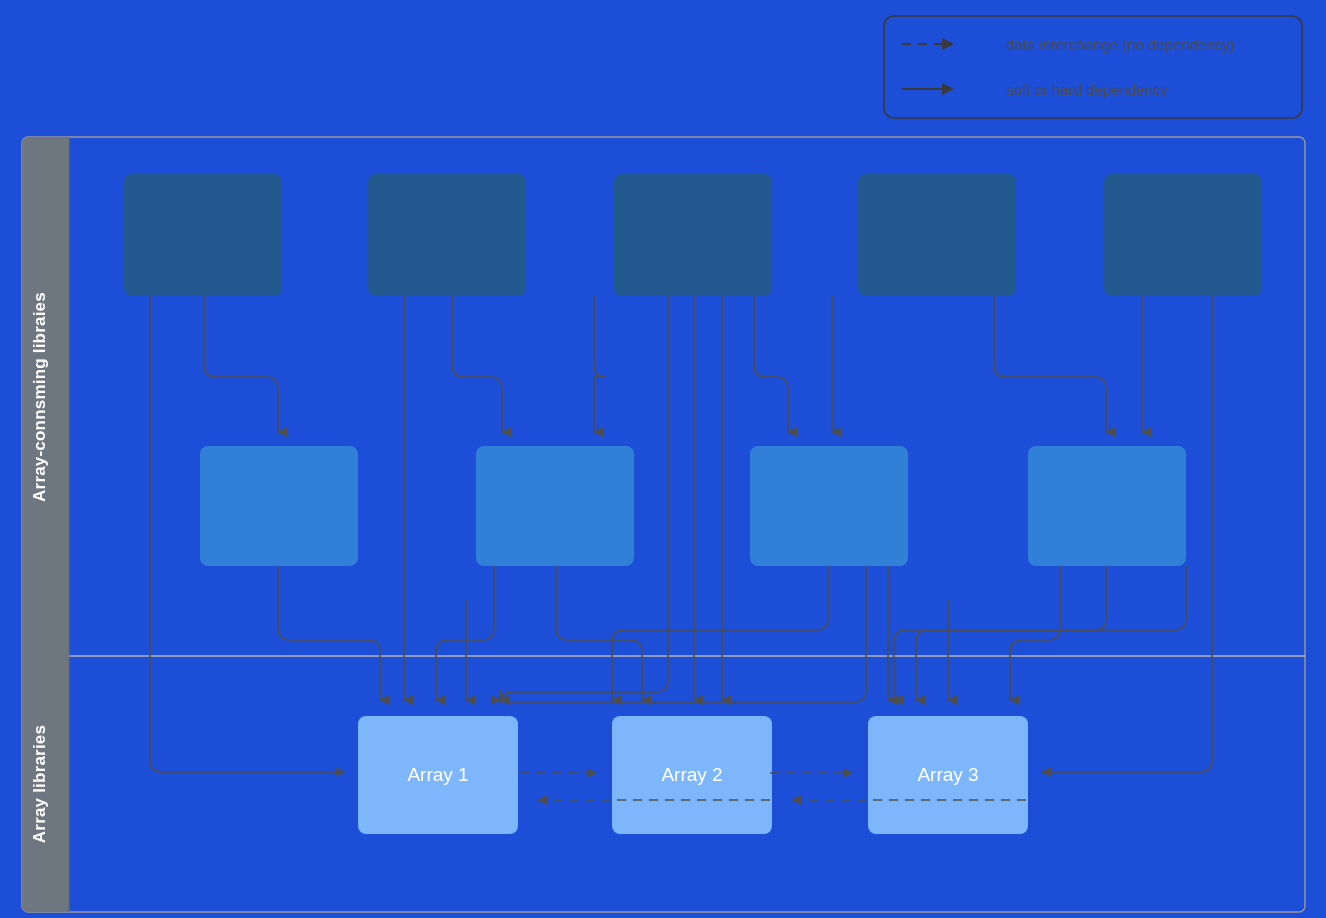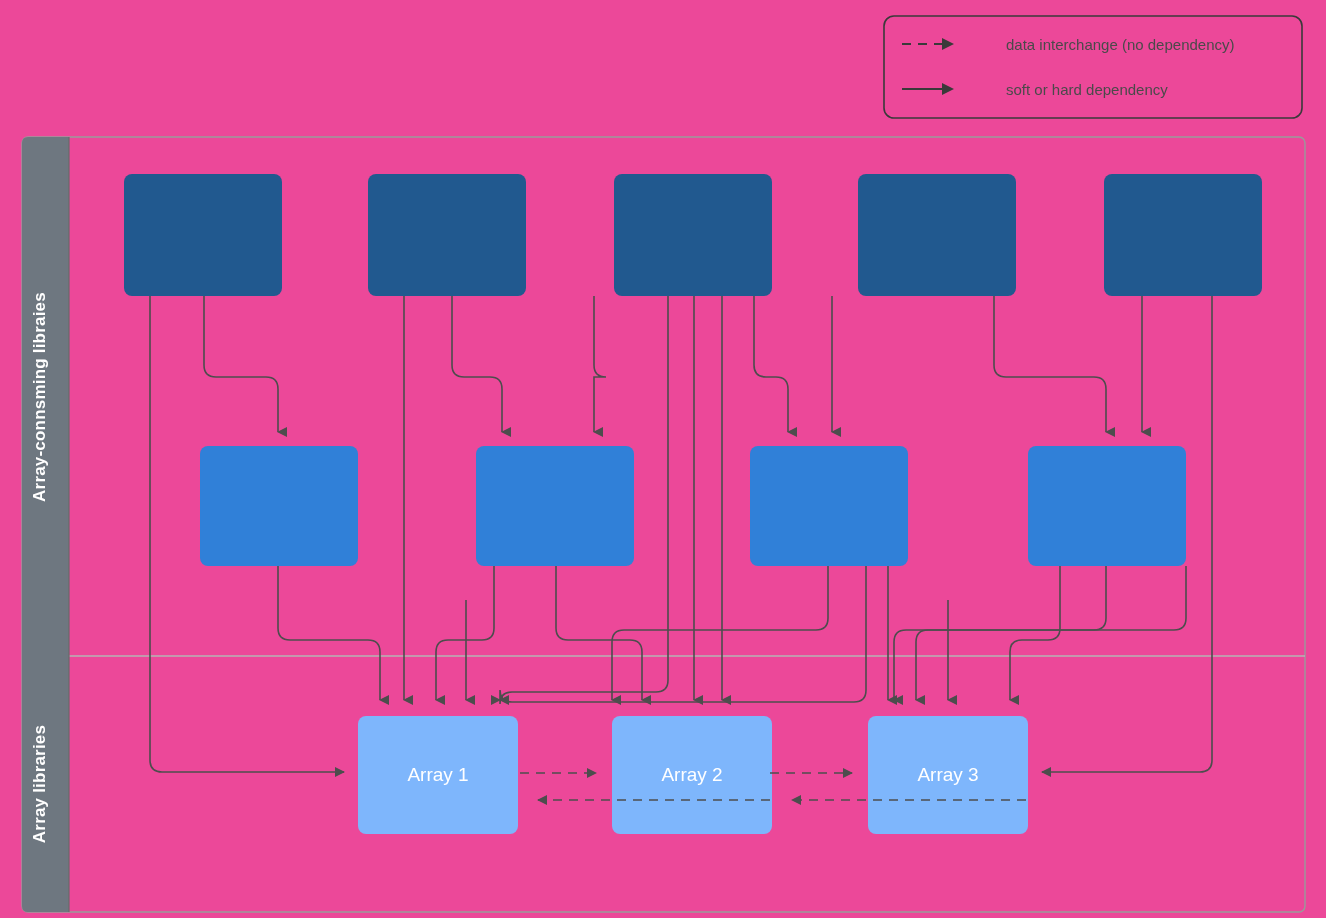--- a/index.html
+++ b/index.html
@@ -10,21 +10,21 @@
   body {
     width: 1326px;
     height: 918px;
     overflow: hidden;
     font-family: "Liberation Sans", sans-serif;
   }
   #stage {
     position: relative;
     width: 1326px;
     height: 918px;
-    background: #ec4899;
+    background: #1d4ed8;
   }
   svg#diagram {
     position: absolute;
     left: 0;
     top: 0;
     width: 1326px;
     height: 918px;
     display: block;
   }
   .lane-label {

